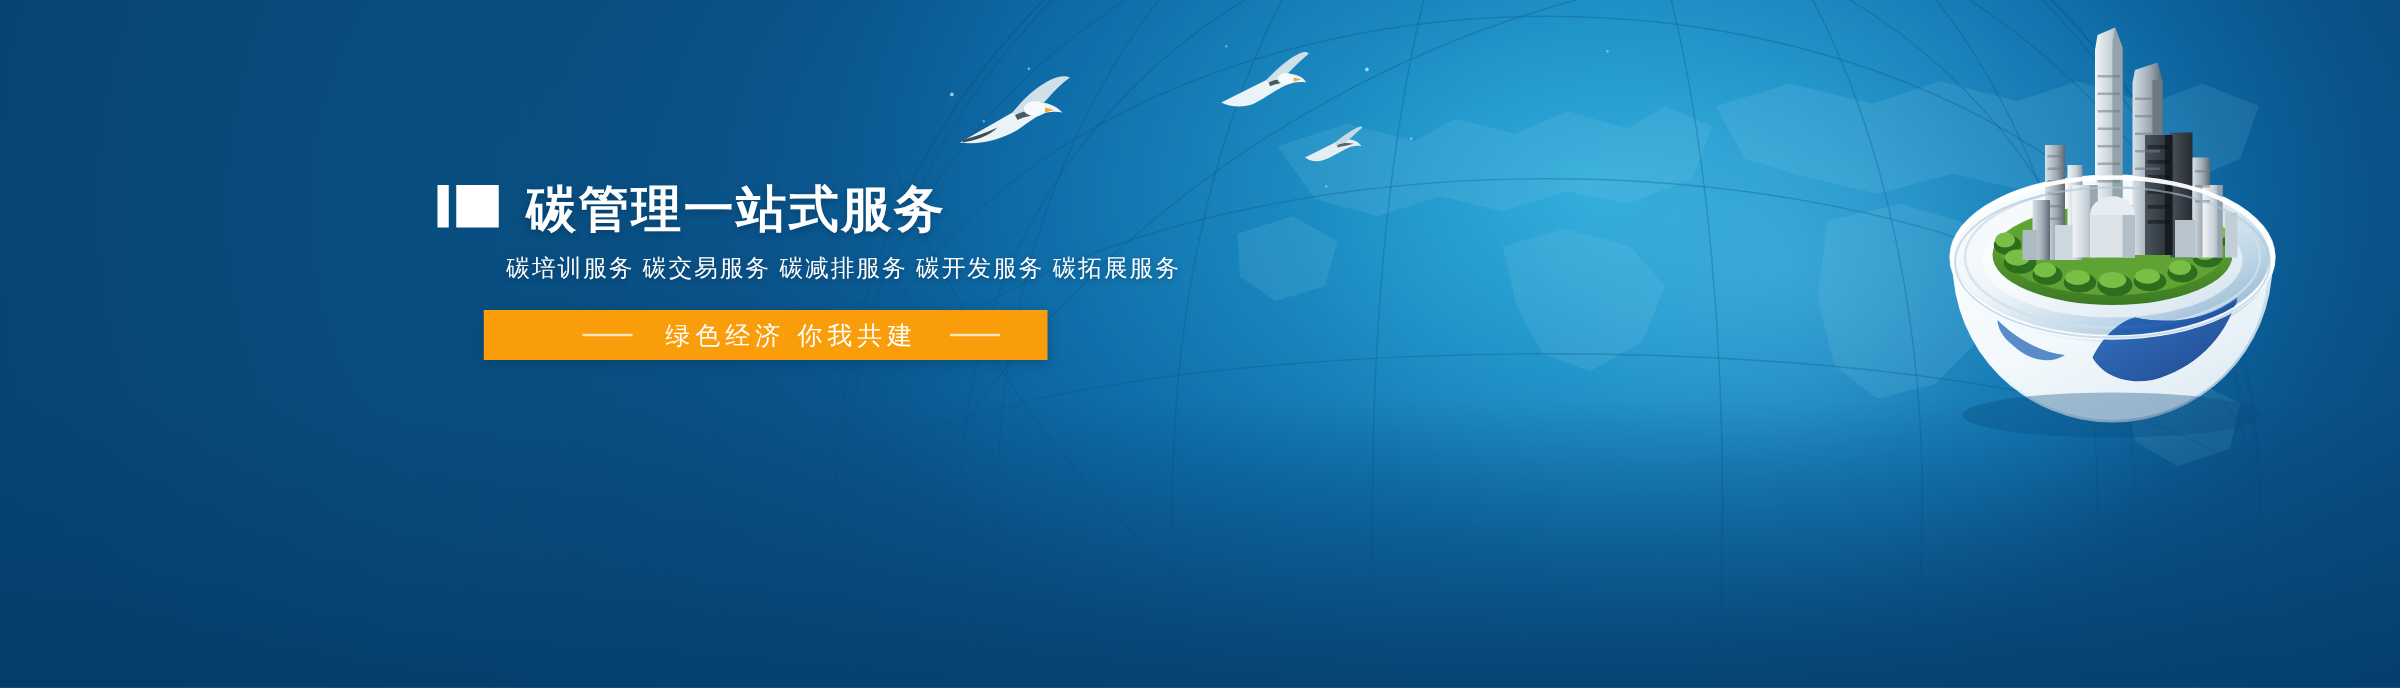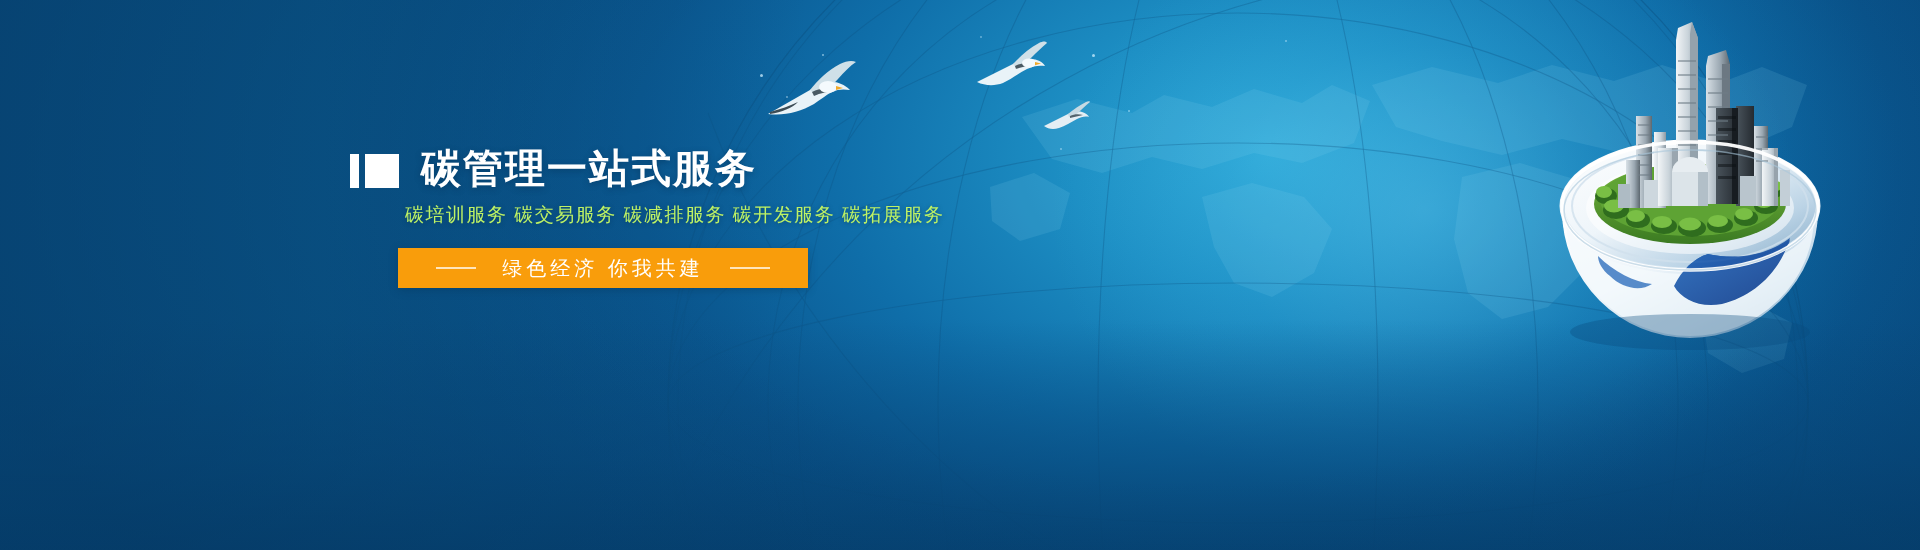--- a/index.html
+++ b/index.html
@@ -50,40 +50,41 @@
   
   .bird{position:absolute;}
 
   
   .scene{position:absolute;right:80px;top:20px;width:300px;height:330px;}
 
   
   .content{
     position:absolute;left:350px;top:148px;width:640px;
   }
-  .title-row{display:flex;align-items:flex-end;gap:22px;}
+  .title-row{display:flex;align-items:flex-start;gap:22px;}
   .logo-mark{display:flex;align-items:center;gap:6px;}
   .logo-bar{width:9px;height:34px;background:#ffffff;}
   .logo-sq{width:34px;height:34px;background:#ffffff;}
   .title{
     color:#ffffff;font-size:40px;font-weight:bold;letter-spacing:2px;
     line-height:1;white-space:nowrap;
     text-shadow:0 2px 6px rgba(2,45,80,.45);
   }
   .subtitle{
     margin-top:14px;margin-left:55px;
-    color:#bef264;font-size:19px;letter-spacing:1.5px;white-space:nowrap;
+    color:#ffffff;font-size:19px;letter-spacing:1.5px;white-space:nowrap;
     text-shadow:0 1px 4px rgba(2,45,80,.5);
   }
   .cta{
-    margin-top:20px;margin-left:48px;
+    margin-top:20px;margin-left:37px;
     width:410px;height:40px;
     background:#f99d0b;
     display:flex;align-items:center;justify-content:center;gap:26px;
     box-shadow:0 2px 8px rgba(3,48,84,.35);
+    padding-left:41px;
   }
   .cta .dash{
     display:inline-block;width:40px;height:2px;background:#ffe9c6;opacity:.95;
   }
   .cta .cta-text{
     color:#ffffff;font-size:20px;letter-spacing:4px;white-space:nowrap;
   }
   .tagline{
     margin-top:16px;margin-left:55px;
     color:#9dc3dd;font-size:13.5px;letter-spacing:2.1px;white-space:nowrap;

